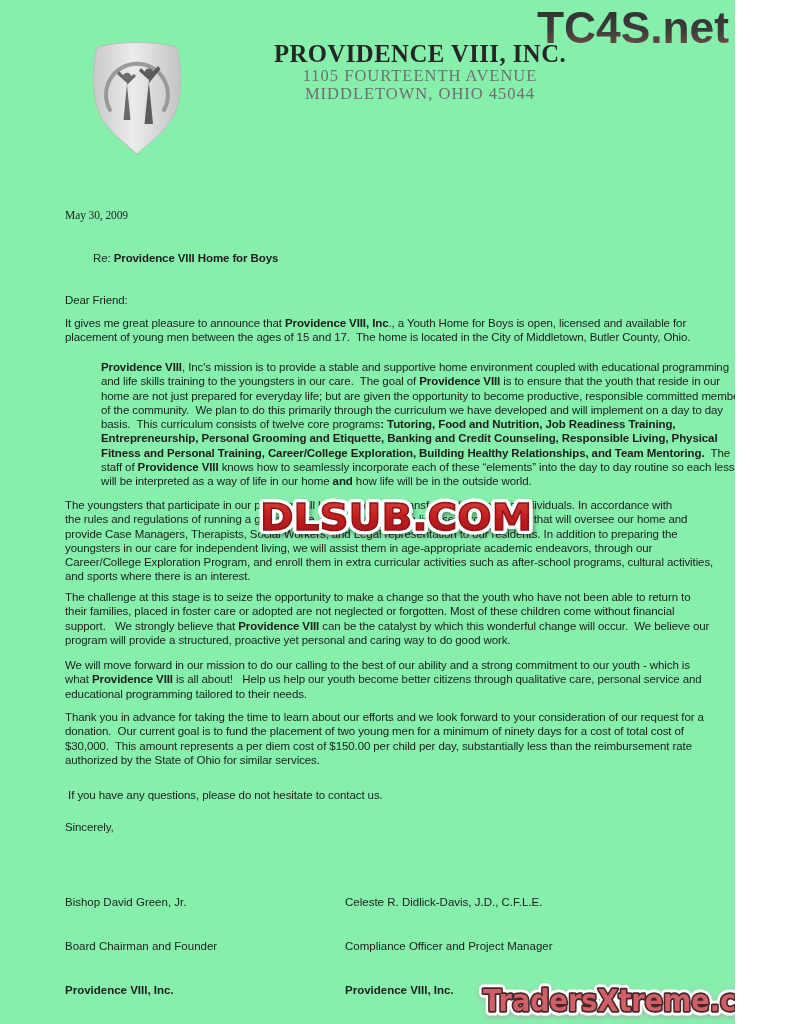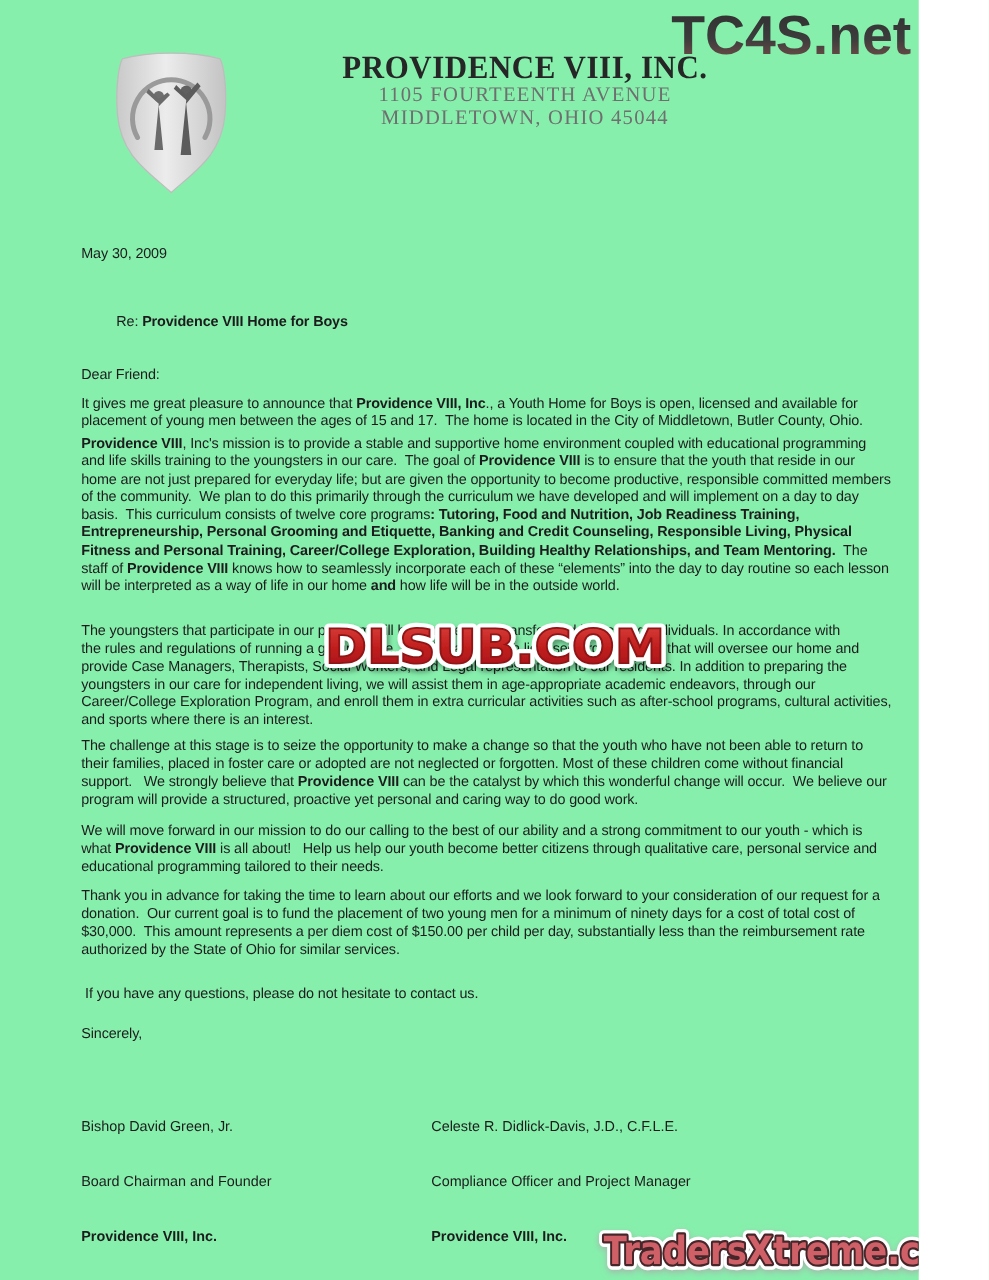--- a/index.html
+++ b/index.html
@@ -15,25 +15,25 @@
            line-height:1.15;}
   .addr{font-family:"Liberation Serif",serif;font-size:16.5px;color:#6f6f6f;letter-spacing:1px;
         line-height:1.05;}
   .byline{position:absolute;left:90px;top:138px;font-family:"DejaVu Serif",cursive,serif;
           font-style:italic;font-size:15px;color:#2e2e2e;line-height:22px;}
 
   
   .blk{position:absolute;left:65px;font-size:11.5px;letter-spacing:-0.1px;line-height:14.3px;
        white-space:pre;color:#1c1c1c;}
   .b{font-weight:bold;}
-  .date{top:196px;}
+  .date{top:208px;font-family:Liberation Serif, serif;}
   .re{top:251px;margin-left:28px;}
   .salutation{top:293px;}
   .p1{top:316px;}
-  .p2{top:348px;}
+  .p2{top:360px;margin-left:36px;}
   .p3{top:498px;}
   .p4{top:590px;}
   .p5{top:658px;}
   .p6{top:710px;}
   .note{top:788px;}
   .closing{top:820px;}
 
   
   .sig{position:absolute;top:866px;left:65px;width:680px;font-size:11.5px;line-height:14.6px;}
   .sig-col{position:absolute;top:0;white-space:pre;}

